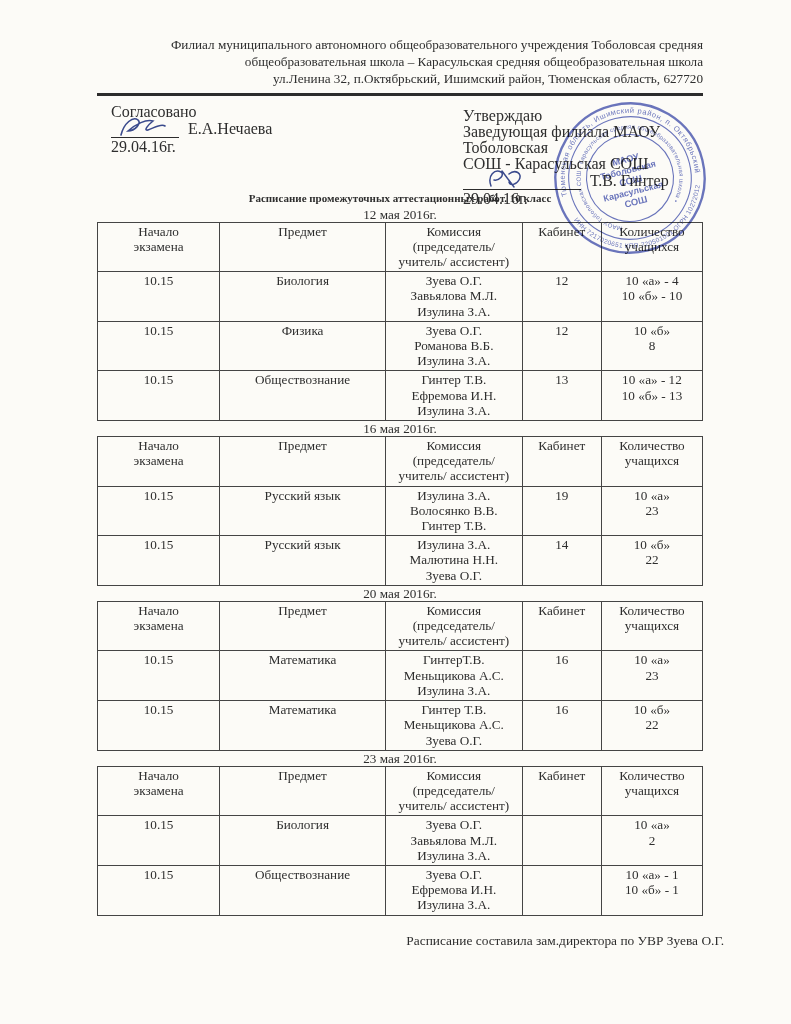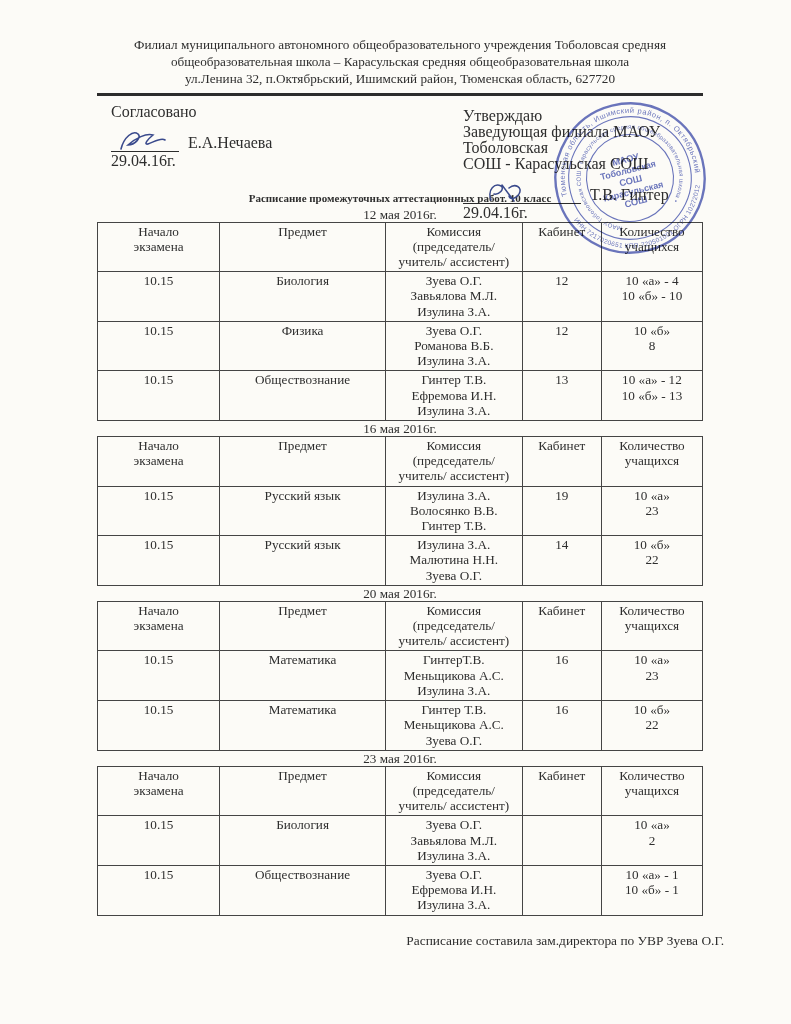--- a/index.html
+++ b/index.html
@@ -5,29 +5,29 @@
   * { margin:0; padding:0; box-sizing:border-box; }
   html,body { width:791px; }
   body { font-family:"Liberation Serif","DejaVu Serif",serif; }
   .page {
     position:relative; width:791px; height:1024px;
     background:#fcfbf7; color:#2e2e2e; overflow:hidden;
   }
   .content { position:absolute; left:97px; top:36px; width:606px; }
 
   
-  .letterhead { text-align:center; font-size:13.2px; line-height:17.2px;
+  .letterhead { text-align:right; font-size:13.2px; line-height:17.2px;
     padding-bottom:5px; border-bottom:3px solid #2c2c2c; }
   .email { text-decoration:underline; color:inherit; }
 
   
   .approvals { position:relative; height:86px; margin-top:8px; font-size:16px; }
   .appr-left  { position:absolute; left:14px;  top:0; width:260px; line-height:16.8px; }
   .appr-right { position:absolute; left:366px; top:4px; width:245px; line-height:16.2px; }
-  .sig-row { position:relative; display:flex; align-items:flex-end; margin-top:15px; }
+  .sig-row { position:relative; display:flex; align-items:flex-end; margin-top:1px; }
   .sig-line { display:inline-block; border-bottom:1.2px solid #2c2c2c; height:16px; position:relative; }
   .sig-line.w-left  { width:68px; }
   .sig-line.w-right { width:118px; }
   .sig-ink { position:absolute; left:6px; bottom:-2px; }
   .sig-name { margin-left:9px; }
   .appr-date { margin-top:1px; }
 
   
   .doc-title { text-align:center; font-weight:bold; font-size:11px; line-height:17px; margin-top:0; }
   .section-date { text-align:center; font-size:13.2px; line-height:15px; padding:0; }

